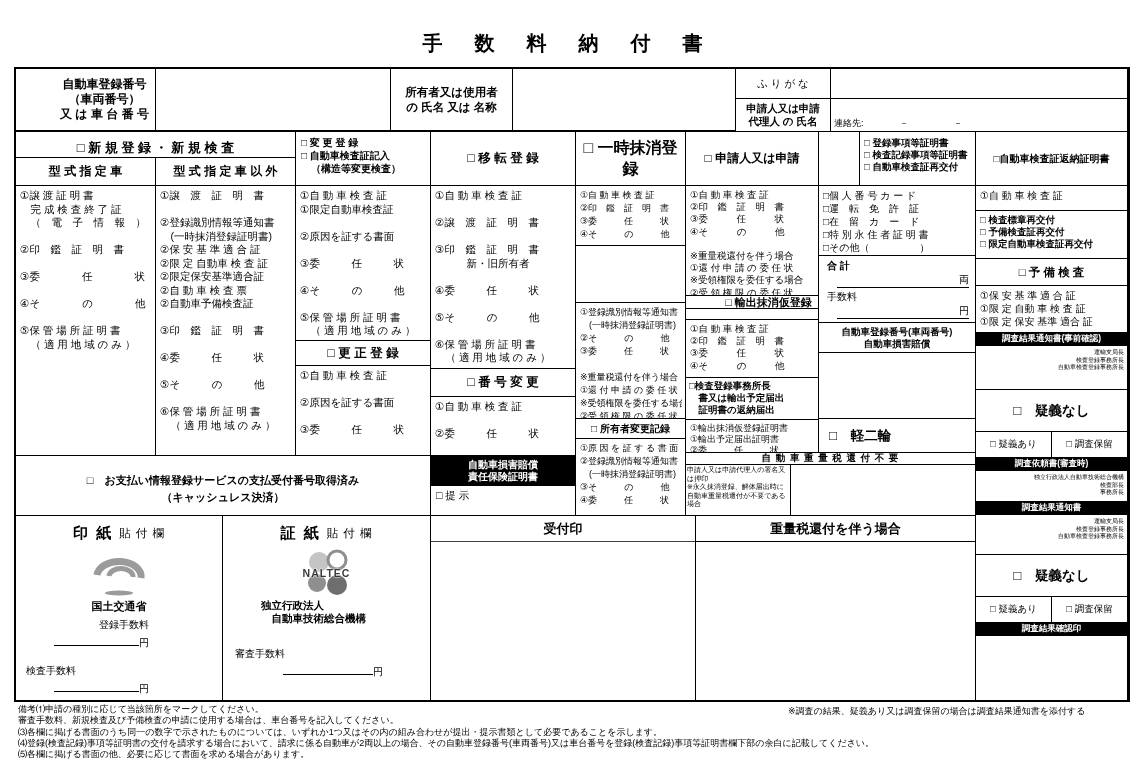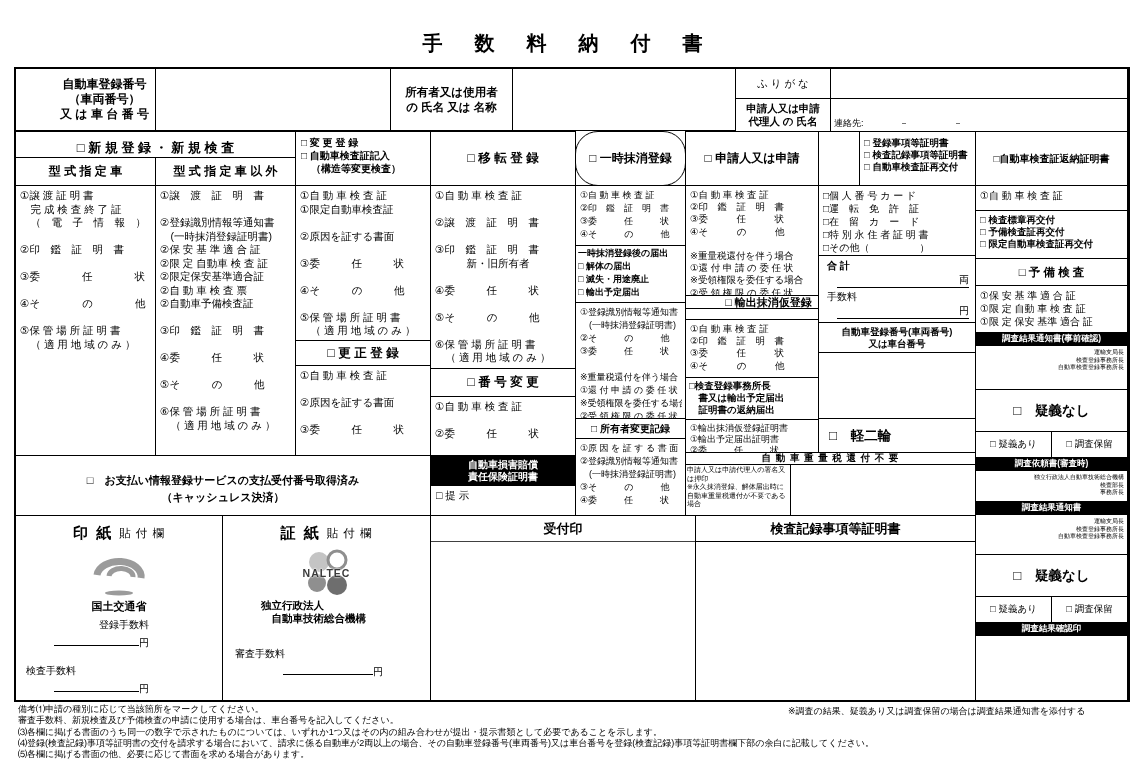--- a/index.html
+++ b/index.html
@@ -52,21 +52,21 @@
 
   <div class="box ctr b" style="left:15px;top:131px;width:281px;height:34px;font-size:13px;">□ 新 規 登 録 ・ 新 規 検 査</div>
   <div class="box ctr b" style="left:15px;top:157px;width:141px;height:29px;font-size:12px;">型 式 指 定 車</div>
   <div class="box ctr b" style="left:155px;top:157px;width:141px;height:29px;font-size:12px;">型 式 指 定 車 以 外</div>
   <div class="box fs10" style="left:295px;top:131px;width:136px;height:55px;padding:4px 2px 0 5px;">
       <div class="hline">□ 変 更 登 録</div>
       <div class="hline">□ 自動車検査証記入</div>
       <div class="hline">　（構造等変更検査）</div>
     </div>
   <div class="box ctr b" style="left:430px;top:131px;width:146px;height:55px;font-size:12.5px;">□ 移 転 登 録</div>
-  <div class="box ctr b" style="left:575px;top:131px;width:111px;height:55px;font-size:12px;border-radius:23px;">□ 一時抹消登録</div>
+  <div class="box ctr b" style="left:575px;top:131px;width:111px;height:55px;font-size:16px;">□ 一時抹消登録</div>
   <div class="box ctr b" style="left:685px;top:131px;width:134px;height:55px;font-size:12px;">□ 申請人又は申請</div>
   <div class="box fs95" style="left:818px;top:131px;width:158px;height:55px;padding:5px 2px 0 4px;margin-left:41px;">
       <div class="hline">□ 登録事項等証明書</div>
       <div class="hline">□ 検査記録事項等証明書</div>
       <div class="hline">□ 自動車検査証再交付</div>
     </div>
   <div class="box ctr b" style="left:975px;top:131px;width:153px;height:55px;font-size:10px;">□自動車検査証返納証明書</div>
 
   <div class="box lines fs105" style="left:15px;top:185px;width:141px;height:271px;">
       <div class="line">①譲 渡 証 明 書</div>
@@ -149,28 +149,20 @@
   <div class="box ctr inv pre" style="left:430px;top:455px;width:146px;height:31px;font-size:10px;line-height:12px;">自動車損害賠償
 責任保険証明書</div>
   <div class="box fs105" style="left:430px;top:485px;width:146px;height:31px;padding:3px 0 0 5px;">□ 提 示</div>
 
   <div class="box lines fs9" style="left:575px;top:185px;width:111px;height:61px;">
       <div class="line">①自 動 車 検 査 証</div>
       <div class="line">②印　鑑　証　明　書</div>
       <div class="line">③委　　　任　　　状</div>
       <div class="line">④そ　　　の　　　他</div>
     </div>
-  <div class="box" style="left:575px;top:245px;width:111px;height:58px;padding:1px 2px;font-size:9px;line-height:13px;">
-    <div class="b" style="line-height:13px;">一時抹消登録後の届出</div>
-    <div>
-        <div class="hline">□ 解体の届出</div>
-        <div class="hline">□ 滅失・用途廃止</div>
-        <div class="hline">□ 輸出予定届出</div>
-      </div>
-  </div>
   <div class="box lines fs9" style="left:575px;top:302px;width:111px;height:117px;">
       <div class="line">①登録識別情報等通知書</div>
       <div class="line">　(一時抹消登録証明書)</div>
       <div class="line">②そ　　　の　　　他</div>
       <div class="line">③委　　　任　　　状</div>
       <div class="line"></div>
       <div class="line">※重量税還付を伴う場合</div>
       <div class="line">①還 付 申 請 の 委 任 状</div>
       <div class="line">※受領権限を委任する場合</div>
       <div class="line">②受 領 権 限 の 委 任 状</div>
@@ -224,21 +216,21 @@
       <div class="line">□特 別 永 住 者 証 明 書</div>
       <div class="line">□その他（　　　　　）</div>
     </div>
   <div class="box" style="left:818px;top:255px;width:158px;height:68px;padding:3px 6px 0 8px;font-size:10px;">
     <div class="b">合 計</div>
     <div style="text-align:right;border-bottom:1.2px solid #000;margin:0 0 2px 10px;"><span>両</span></div>
     <div>手数料</div>
     <div style="text-align:right;border-bottom:1.2px solid #000;margin-left:10px;"><span>円</span></div>
   </div>
   <div class="box ctr b pre" style="left:818px;top:322px;width:158px;height:31px;font-size:9.5px;line-height:12px;">自動車登録番号(車両番号)
-又は車台番号</div>
+自動車損害賠償</div>
   <div class="box" style="left:818px;top:352px;width:158px;height:67px;"></div>
   <div class="box b" style="left:818px;top:418px;width:158px;height:35px;font-size:13.5px;display:flex;align-items:center;padding-left:10px;">□　軽二輪</div>
 
   <div class="box lines fs10" style="left:975px;top:185px;width:153px;height:26px;">
     <div class="line">①自 動 車 検 査 証</div>
   </div>
   <div class="box fs95" style="left:975px;top:210px;width:153px;height:49px;padding:3px 1px 0 4px;">
       <div class="hline">□ 検査標章再交付</div>
       <div class="hline">□ 予備検査証再交付</div>
       <div class="hline">□ 限定自動車検査証再交付</div>
@@ -318,21 +310,21 @@
     <div style="font-size:10px;margin:22px 0 0 12px;">審査手数料</div>
     <div style="margin:0 0 0 60px;">
       <span class="fee-ul" style="width:90px;"></span><span style="font-size:10px;">円</span>
     </div>
   </div>
 
   <div class="box" style="left:430px;top:515px;width:266px;height:186px;">
     <div class="ctr b" style="height:25px;border-bottom:1px solid #404040;font-size:13px;">受付印</div>
   </div>
   <div class="box" style="left:695px;top:515px;width:281px;height:186px;">
-    <div class="ctr b" style="height:25px;border-bottom:1px solid #000;font-size:13px;">検査記録事項等証明書</div>
+    <div class="ctr b" style="height:25px;border-bottom:1px solid #000;font-size:13px;">重量税還付を伴う場合</div>
   </div>
 
   <div class="outer" style="left:14px;top:67px;width:1116px;height:635px;"></div>
 
   <div class="abs" style="left:18px;top:704px;width:1100px;font-size:9px;line-height:11.3px;">
     <div>
         <div class="note">備考⑴申請の種別に応じて当該箇所をマークしてください。</div>
         <div class="note">審査手数料、新規検査及び予備検査の申請に使用する場合は、車台番号を記入してください。</div>
         <div class="note">⑶各欄に掲げる書面のうち同一の数字で示されたものについては、いずれか1つ又はその内の組み合わせが提出・提示書類として必要であることを示します。</div>
         <div class="note">⑷登録(検査記録)事項等証明書の交付を請求する場合において、請求に係る自動車が2両以上の場合、その自動車登録番号(車両番号)又は車台番号を登録(検査記録)事項等証明書欄下部の余白に記載してください。</div>

